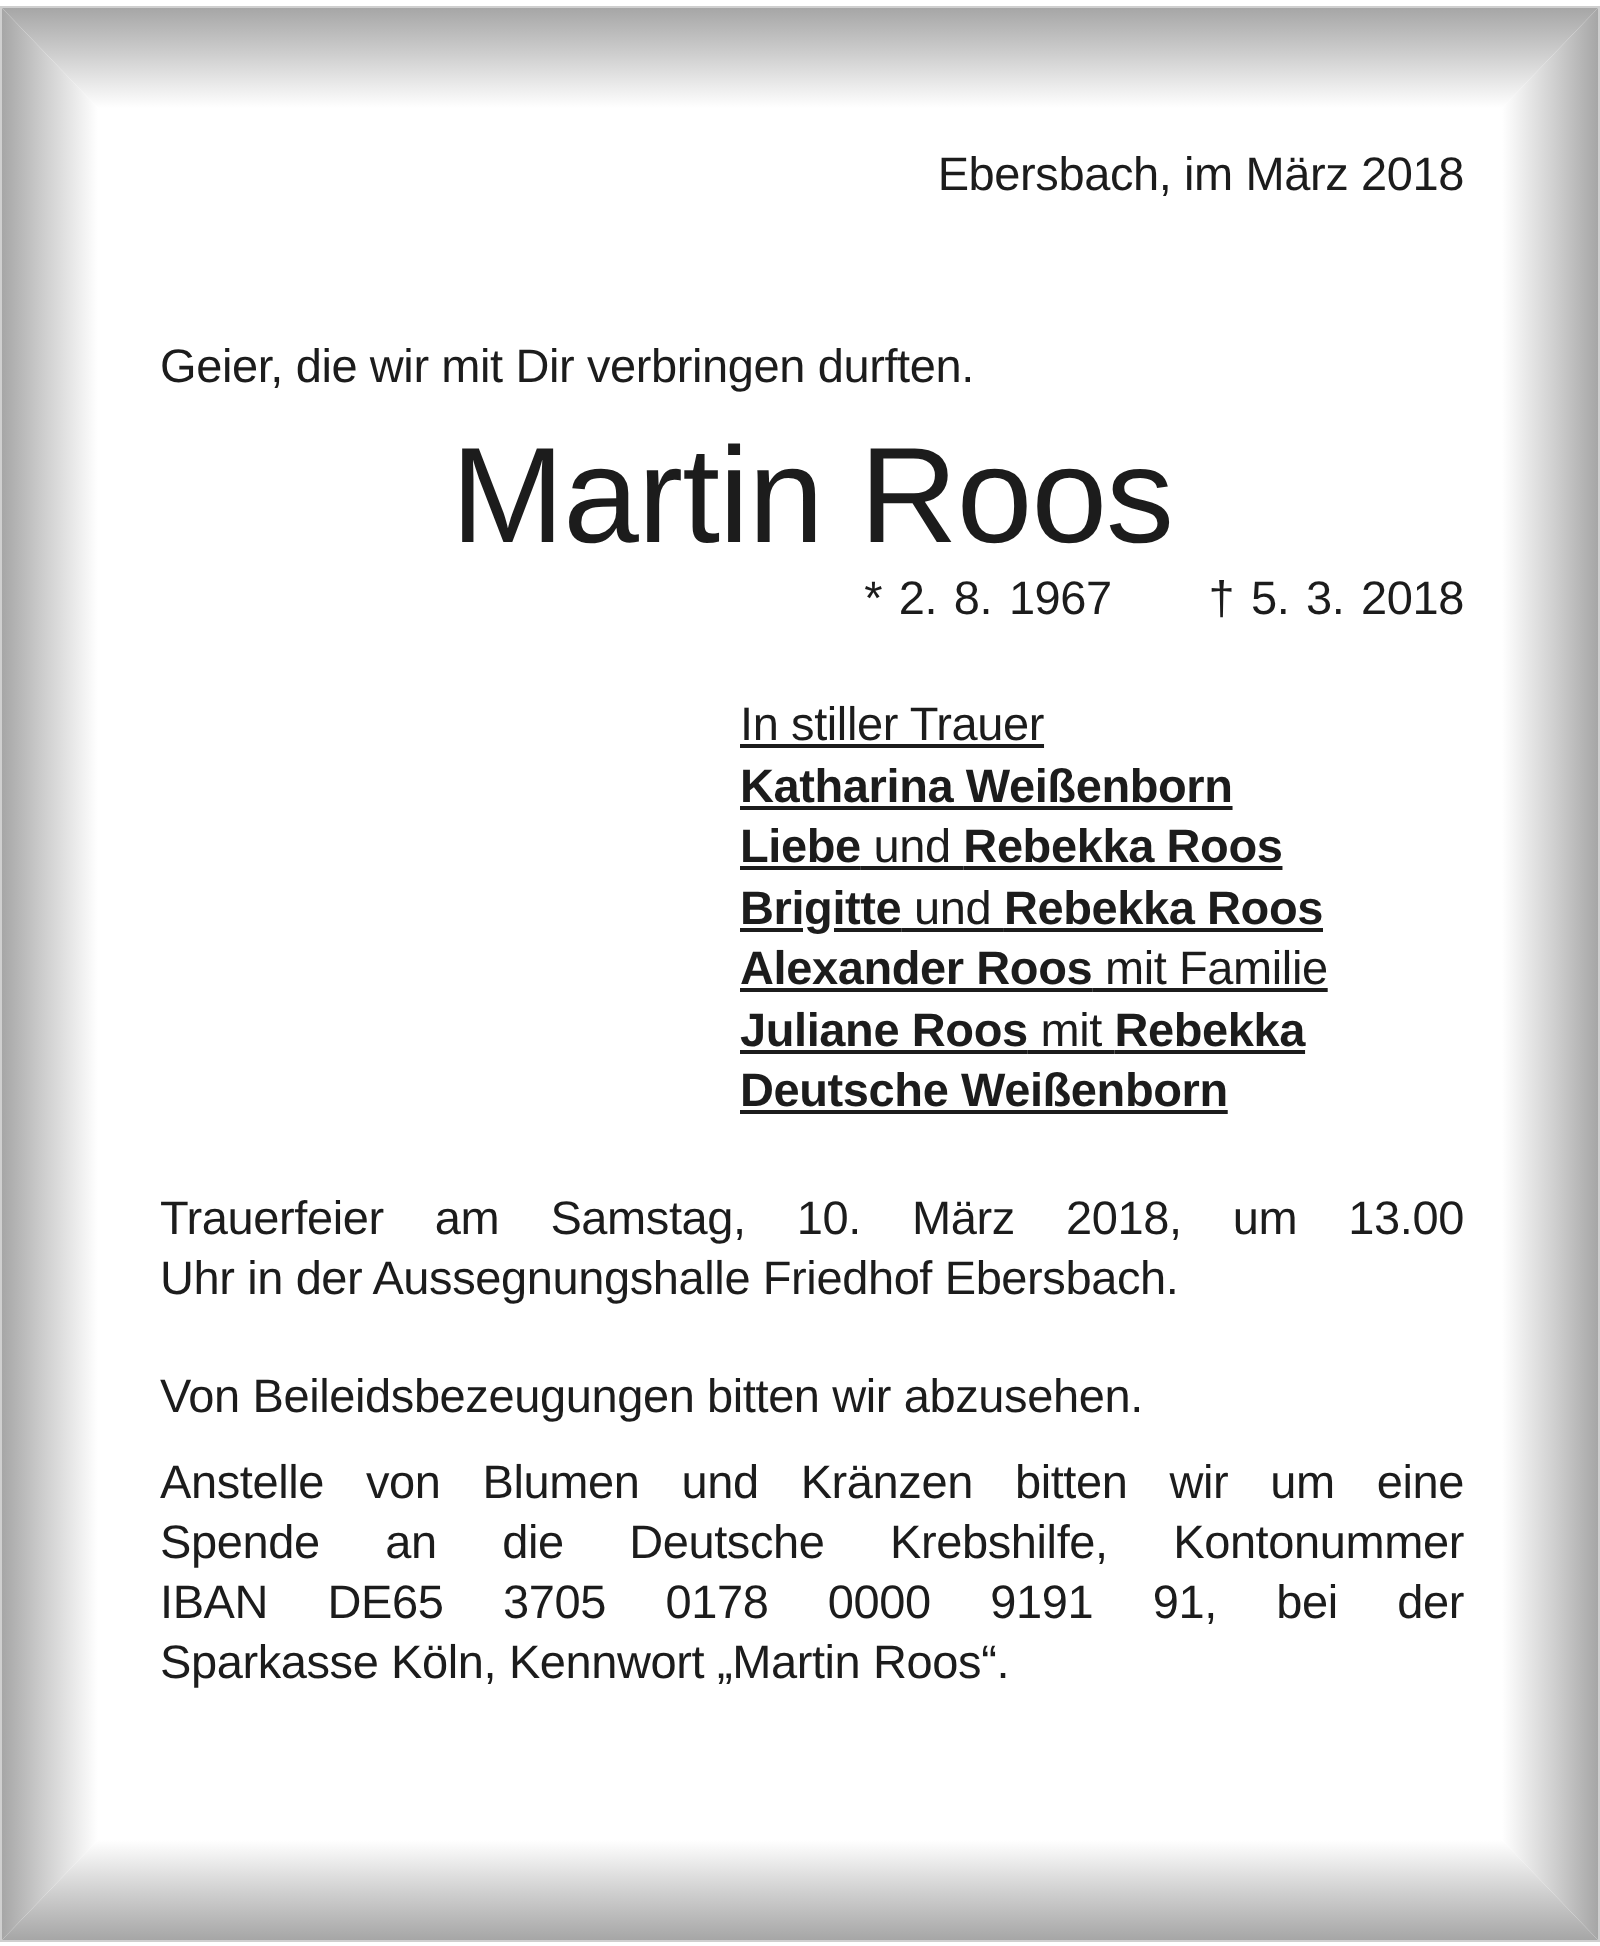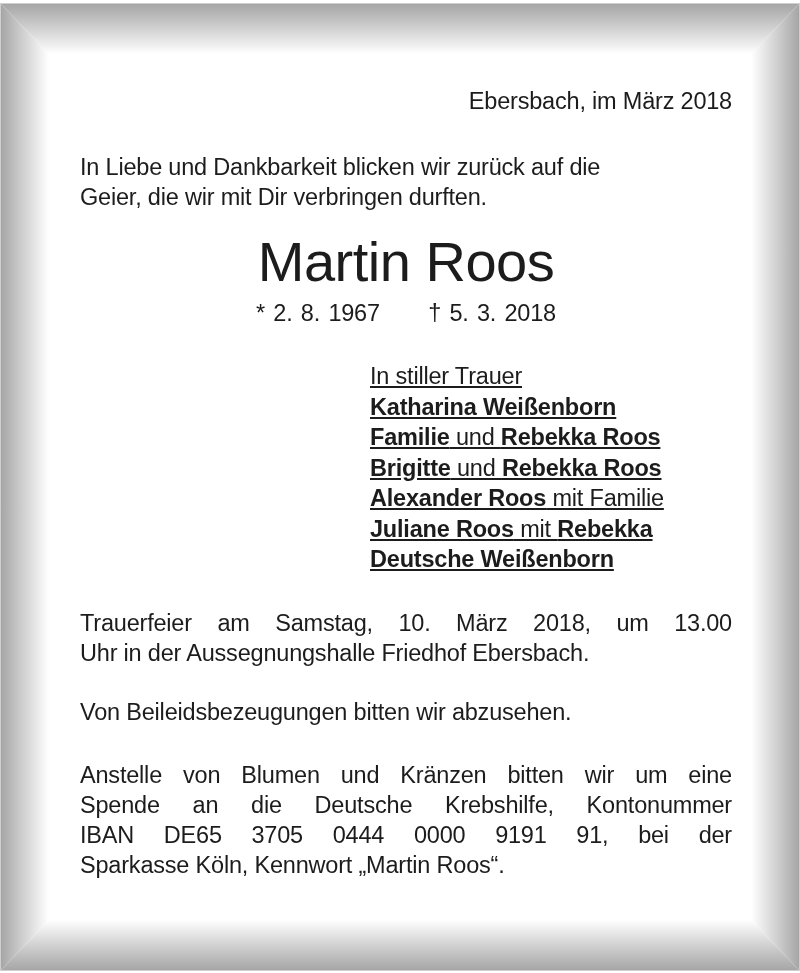--- a/index.html
+++ b/index.html
@@ -45,43 +45,43 @@
     }
     .bevel-right {
       right: 0; top: 0; width: 48px; height: 100%;
       background: linear-gradient(to left, #a6a6a6 0%, #cfcfcf 45%, #ffffff 100%);
       clip-path: polygon(0 50px, 100% 0, 100% 100%, 0 calc(100% - 50px));
     }
 
     .content {
       position: absolute;
       left: 80px;
-      top: 86px;
+      top: 72px;
       width: 652px;
       font-size: 23.5px;
       line-height: 30px;
       letter-spacing: -0.2px;
     }
     .place-date {
       text-align: right;
       margin: 0;
     }
     .intro {
       margin: 36px 0 0 0;
     }
     .deceased-name {
-      font-size: 56px;
+      font-size: 68px;
       line-height: 60px;
       text-align: center;
       margin: 20px 0 0 0;
       letter-spacing: -0.5px;
       font-weight: normal;
     }
     .dates {
-      text-align: center;
+      text-align: right;
       margin: 6px 0 0 0;
       word-spacing: 2px;
     }
     .dates .born {
       margin-right: 40px;
     }
     .mourners {
       margin: 33px 0 0 290px;
       line-height: 30.5px;
     }
@@ -95,21 +95,21 @@
     }
     .funeral {
       margin: 33px 0 0 0;
       text-align: justify;
       text-align-last: left;
     }
     .condolence {
       margin: 29px 0 0 0;
     }
     .donation {
-      margin: 33px 0 0 0;
+      margin: 13px 0 0 0;
       text-align: justify;
     }
     .justify-line {
       display: block;
       text-align: justify;
       text-align-last: justify;
     }
     .last-line {
       display: block;
       text-align: left;
@@ -122,49 +122,49 @@
   <div class="bevel bevel-top"></div>
   <div class="bevel bevel-bottom"></div>
   <div class="bevel bevel-left"></div>
   <div class="bevel bevel-right"></div>
 </div>
 
 <div class="content">
   <p class="place-date">Ebersbach, im März 2018</p>
 
   <p class="intro">
-    <span class="line">In Liebe und Dankbarkeit blicken wir zurück auf die</span><br>
+    <br>
     <span class="line">Geier, die wir mit Dir verbringen durften.</span>
   </p>
 
   <h1 class="deceased-name">Martin Roos</h1>
 
   <p class="dates">
     <span class="born">* 2. 8. 1967</span>
     <span class="died">† 5. 3. 2018</span>
   </p>
 
   <div class="mourners">
     <span class="line">In stiller Trauer</span>
     <div id="mourner-lines">
         <span class="line"><b>Katharina Weißenborn</b></span>
-        <span class="line"><b>Familie</b><span> und </span><b>Rebekka Roos</b></span>
+        <span class="line"><b>Liebe</b><span> und </span><b>Rebekka Roos</b></span>
         <span class="line"><b>Brigitte</b><span> und </span><b>Rebekka Roos</b></span>
         <span class="line"><b>Alexander Roos</b><span> mit Familie</span></span>
         <span class="line"><b>Juliane Roos</b><span> mit </span><b>Rebekka</b></span>
         <span class="line"><b>Deutsche Weißenborn</b></span>
       </div>
   </div>
 
   <p class="funeral">
     <span class="justify-line">Trauerfeier am Samstag, 10. März 2018, um 13.00</span>
     <span class="last-line">Uhr in der Aussegnungshalle Friedhof Ebersbach.</span>
   </p>
 
   <p class="condolence">Von Beileidsbezeugungen bitten wir abzusehen.</p>
 
   <p class="donation">
     <span class="justify-line">Anstelle von Blumen und Kränzen bitten wir um eine</span>
     <span class="justify-line">Spende an die Deutsche Krebshilfe, Kontonummer</span>
-    <span class="justify-line">IBAN DE65 3705 0444 0000 9191 91, bei der</span>
+    <span class="justify-line">IBAN DE65 3705 0178 0000 9191 91, bei der</span>
     <span class="last-line">Sparkasse Köln, Kennwort „Martin Roos“.</span>
   </p>
 </div>
 
 </body></html>

